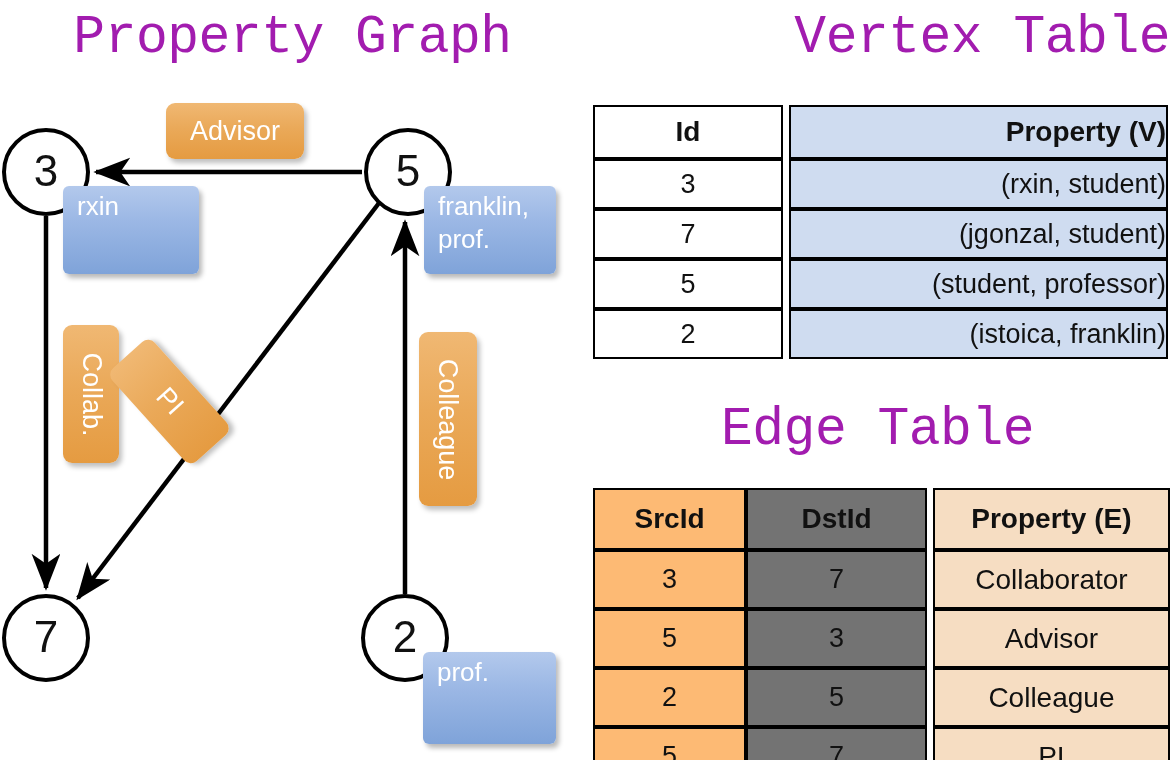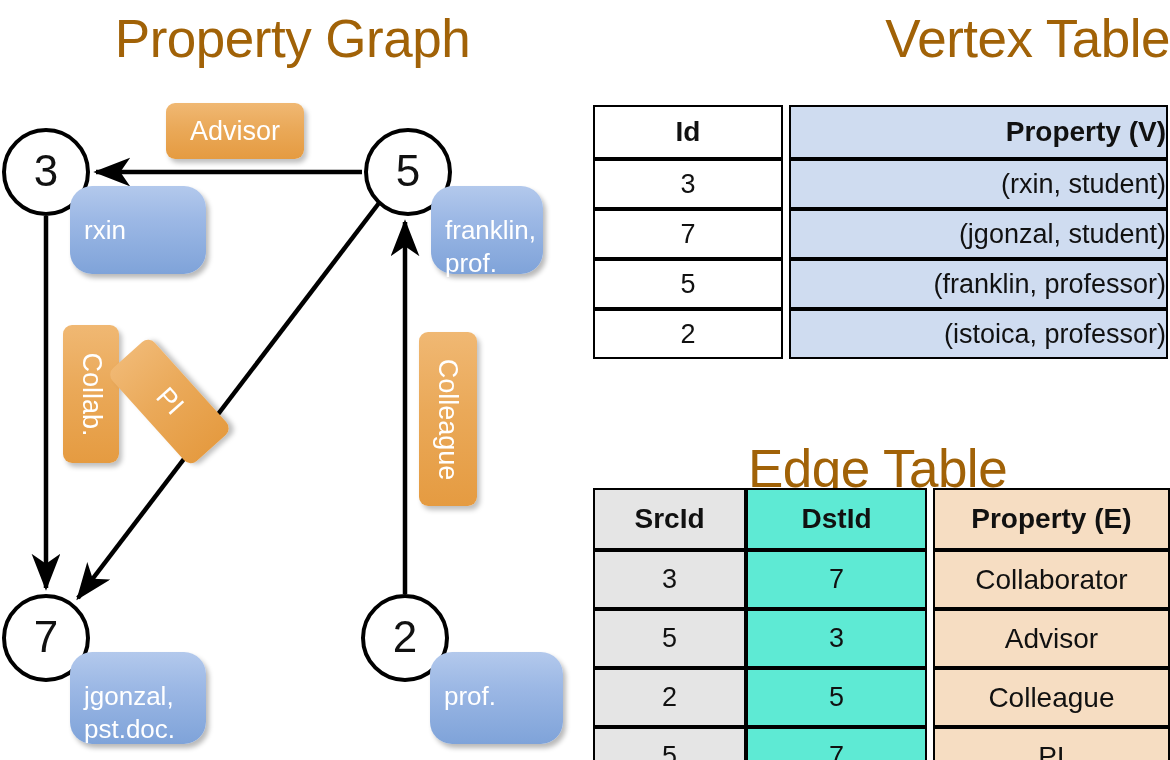--- a/index.html
+++ b/index.html
@@ -12,29 +12,29 @@
     height: 760px;
     position: relative;
     overflow: hidden;
     font-family: "Liberation Sans", sans-serif;
     color: #000000;
   }
 
   
   .title {
     position: absolute;
-    font-family: Liberation Sans, sans-serif;
-    font-weight: 300;
-    color: #a16207;
+    font-family: Liberation Mono, monospace;
+    font-weight: 300;
+    color: #a21caf;
     white-space: nowrap;
     letter-spacing: -0.5px;
   }
   #title-property-graph { left: 0; top: 8px; width: 585px; text-align: center; font-size: 53px; }
   #title-vertex-table   { left: 585px; top: 8px; width: 585px; text-align: right; font-size: 53px; }
-  #title-edge-table     { left: 585px; top: 400px; width: 585px; text-align: center; font-size: 53px; margin-top: 38px; }
+  #title-edge-table     { left: 585px; top: 400px; width: 585px; text-align: center; font-size: 53px; }
 
   
   #graph-panel {
     position: absolute;
     left: 0; top: 0;
     width: 585px; height: 760px;
   }
   #graph-edges {
     position: absolute;
     left: 0; top: 0;
@@ -63,36 +63,35 @@
     line-height: 1;
   }
   #node-3 { left: 2px;   top: 128px; }
   #node-5 { left: 364px; top: 128px; }
   #node-7 { left: 2px;   top: 594px; }
   #node-2 { left: 361px; top: 594px; }
 
   
   .prop-box {
     position: absolute;
-    border-radius: 22px;
+    border-radius: 6px;
     background: linear-gradient(to bottom, #b3c9ec 0%, #9cb8e5 38%, #7fa3d9 100%);
     box-shadow: 3px 4px 5px rgba(0,0,0,0.28);
     color: #ffffff;
     font-size: 26px;
     font-weight: 300;
     line-height: 1.28;
-    padding: 28px 0 0 14px;
+    padding: 4px 0 0 14px;
     box-sizing: border-box;
     z-index: 5;
     font-family: "Liberation Sans", sans-serif;
-    margin-left: 7px;
   }
   .prop-box .ln { display: block; }
   #prop-3 { left: 63px;  top: 186px; width: 136px; height: 88px; }
-  #prop-5 { left: 424px; top: 186px; width: 112px; height: 88px; }
+  #prop-5 { left: 424px; top: 186px; width: 132px; height: 88px; }
   #prop-7 { left: 63px;  top: 652px; width: 136px; height: 92px; }
   #prop-2 { left: 423px; top: 652px; width: 133px; height: 92px; }
 
   
   .edge-label {
     position: absolute;
     border-radius: 9px;
     background: linear-gradient(to bottom, #f0b873 0%, #eaa959 45%, #e59b41 100%);
     box-shadow: 3px 4px 5px rgba(0,0,0,0.25);
     color: #ffffff;
@@ -143,22 +142,22 @@
     font-size: 28px;
     height: 50px;
   }
   .sep-col { border: none !important; width: 6px; padding: 0; background: #fff; height: auto; }
 
   #vertex-table { left: 593px; top: 105px; }
   #vertex-table .c-id   { width: 186px; background: #ffffff; }
   #vertex-table .c-prop { width: 375px; background: #cfdcf0; text-align: right; }
 
   #edge-table { left: 593px; top: 488px; }
-  #edge-table .c-src  { width: 150px; background: #e5e5e5; }
-  #edge-table .c-dst  { width: 178px; background: #5eead4; }
+  #edge-table .c-src  { width: 150px; background: #fdba74; }
+  #edge-table .c-dst  { width: 178px; background: #737373; }
   #edge-table .c-prop { width: 234px; background: #f6ddc2; }
   #edge-table td.c-prop, #edge-table th.c-prop { font-size: 28px; }
   #edge-table td, #edge-table th { height: 55px; }
   #edge-table th { height: 58px; }
 </style>
 </head>
 <body>
 
 <div id="graph-panel">
 
@@ -214,24 +213,20 @@
     <span class="vlabel">2</span>
   </div>
 
   <div class="prop-box" id="prop-3">
     <span class="ln">rxin</span>
   </div>
   <div class="prop-box" id="prop-5">
     <span class="ln">franklin,</span>
     <span class="ln">prof.</span>
   </div>
-  <div class="prop-box" id="prop-7">
-    <span class="ln">jgonzal,</span>
-    <span class="ln">pst.doc.</span>
-  </div>
   <div class="prop-box" id="prop-2">
     <span class="ln">prof.</span>
   </div>
 </div>
 
 <div class="title" id="title-vertex-table">Vertex Table</div>
 
 <table class="tbl" id="vertex-table">
   <thead>
     <tr>
@@ -247,26 +242,26 @@
       <td class="c-prop">(rxin, student)</td>
     </tr>
     <tr>
       <td class="c-id">7</td>
       <td class="sep-col"></td>
       <td class="c-prop">(jgonzal, student)</td>
     </tr>
     <tr>
       <td class="c-id">5</td>
       <td class="sep-col"></td>
-      <td class="c-prop">(franklin, professor)</td>
+      <td class="c-prop">(student, professor)</td>
     </tr>
     <tr>
       <td class="c-id">2</td>
       <td class="sep-col"></td>
-      <td class="c-prop">(istoica, professor)</td>
+      <td class="c-prop">(istoica, franklin)</td>
     </tr>
   </tbody>
 </table>
 
 <div class="title" id="title-edge-table">Edge Table</div>
 
 <table class="tbl" id="edge-table">
   <thead>
     <tr>
       <th class="c-src">SrcId</th>

